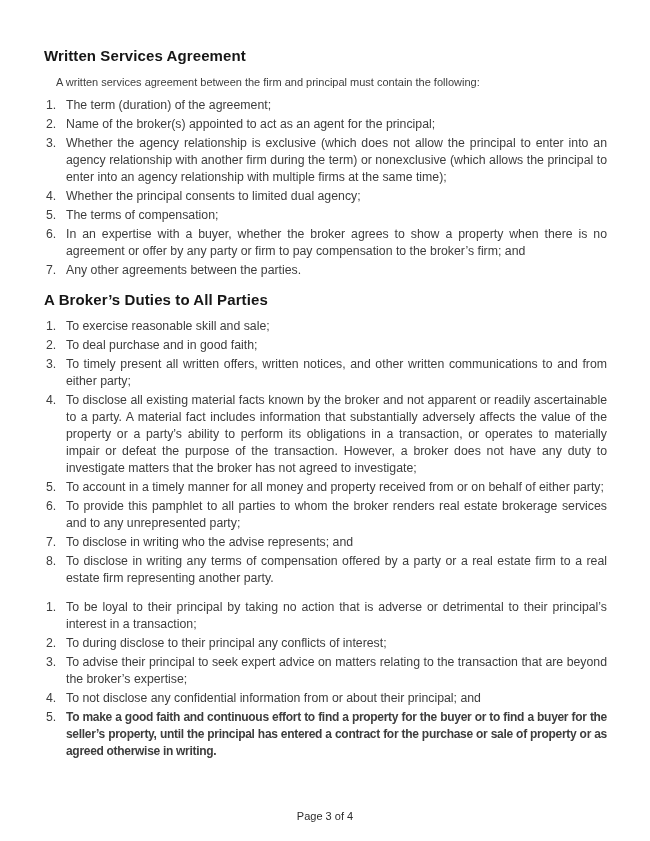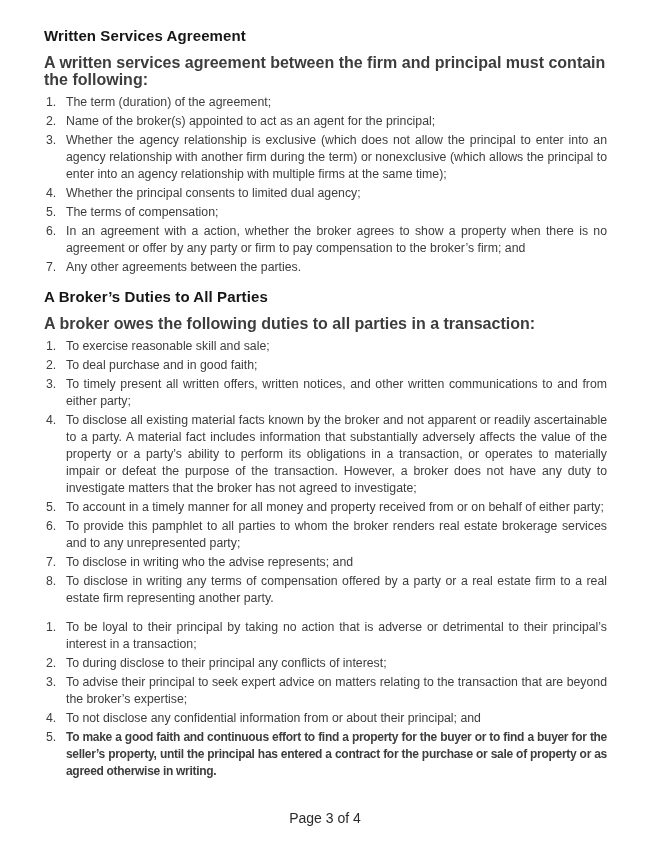--- a/index.html
+++ b/index.html
@@ -10,36 +10,35 @@
     font-family: "Liberation Sans", "DejaVu Sans", sans-serif;
     color: #3d3d3d;
     overflow: hidden;
   }
   .page {
     position: relative;
     box-sizing: border-box;
     width: 650px;
     height: 841px;
     background: #ffffff;
-    padding: 27px 43px 0 44px;
+    padding: 47px 43px 0 44px;
   }
   section { margin-bottom: 12px; }
   h2.section-heading {
     font-size: 15px;
     line-height: 18px;
     font-weight: bold;
     color: #161616;
     margin: 0 0 9px 0;
     letter-spacing: 0.1px;
   }
   p.section-intro {
-    font-size: 16px;
+    font-size: 11px;
     line-height: 17px;
-    margin: 0 0 6px 0;
-    font-weight: bold;
+    margin: 0 0 6px 12px;
   }
   ol.numbered-list {
     list-style: none;
     margin: 0;
     padding: 0;
   }
   ol.numbered-list li {
     display: flex;
     font-size: 12.3px;
     line-height: 17px;
@@ -59,21 +58,21 @@
     letter-spacing: -0.3px;
     font-size: 12px;
     font-weight: bold;
   }
   .page-footer {
     position: absolute;
     left: 0;
     top: 810px;
     width: 650px;
     text-align: center;
-    font-size: 14px;
+    font-size: 11px;
     color: #2b2b2b;
   }
 </style>
 </head>
 <body>
 
 <div class="page">
 
   <section>
     <h2 class="section-heading">Written Services Agreement</h2>
@@ -94,32 +93,31 @@
       <li>
           <span class="num">4.</span>
           <span class="txt">Whether the principal consents to limited dual agency;</span>
         </li>
       <li>
           <span class="num">5.</span>
           <span class="txt">The terms of compensation;</span>
         </li>
       <li>
           <span class="num">6.</span>
-          <span class="txt">In an agreement with a action, whether the broker agrees to show a property when there is no agreement or offer by any party or firm to pay compensation to the broker’s firm; and</span>
+          <span class="txt">In an expertise with a buyer, whether the broker agrees to show a property when there is no agreement or offer by any party or firm to pay compensation to the broker’s firm; and</span>
         </li>
       <li>
           <span class="num">7.</span>
           <span class="txt">Any other agreements between the parties.</span>
         </li>
     </ol>
   </section>
 
   <section>
     <h2 class="section-heading">A Broker’s Duties to All Parties</h2>
-    <p class="section-intro">A broker owes the following duties to all parties in a transaction:</p>
     <ol class="numbered-list">
       <li>
           <span class="num">1.</span>
           <span class="txt">To exercise reasonable skill and sale;</span>
         </li>
       <li>
           <span class="num">2.</span>
           <span class="txt">To deal purchase and in good faith;</span>
         </li>
       <li>

